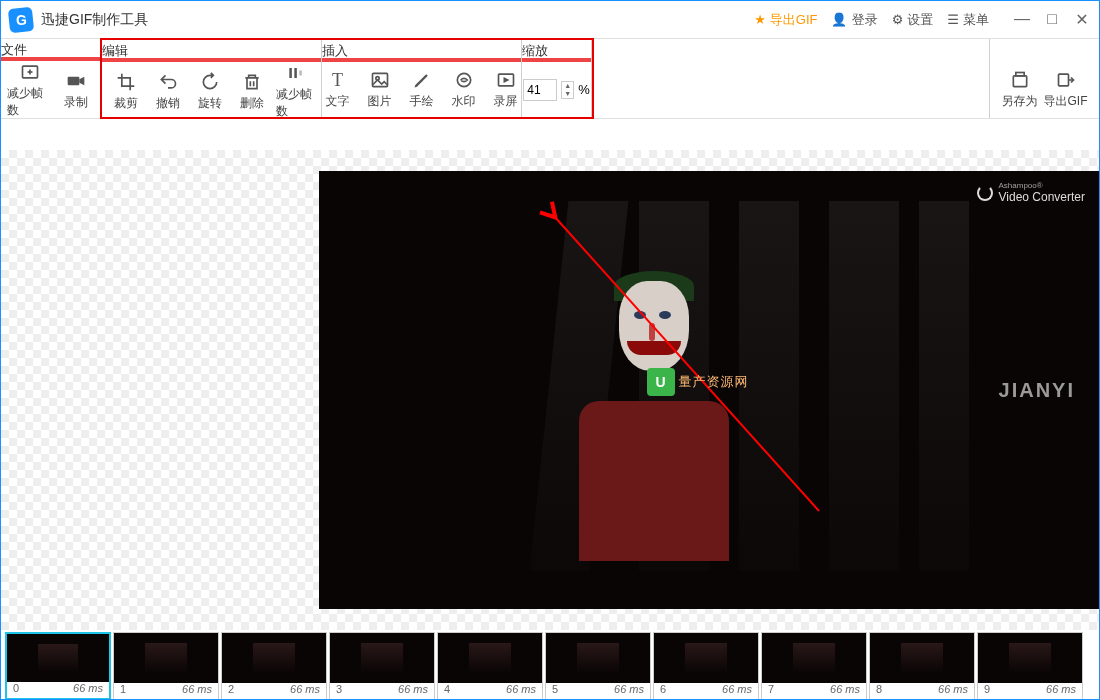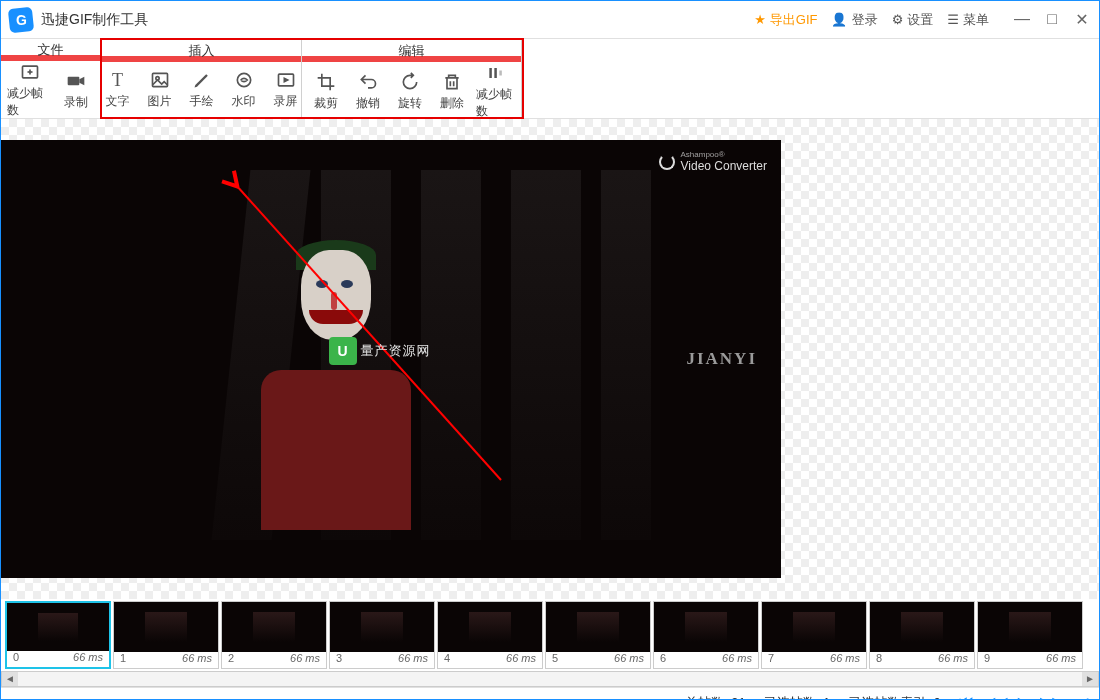--- a/index.html
+++ b/index.html
@@ -10,21 +10,21 @@
 .logo-inner{transform: rotate(6deg);}
 .app-title { margin-left: 8px; font-size: 14px; color: #333; font-weight: 500;}
 .title-right { margin-left: auto; display: flex; align-items: center; gap: 14px; font-size: 13px; color: #555;}
 .vip { color: #ff9800; display:flex; align-items:center; gap:4px;}
 .title-btn { display: flex; align-items: center; gap: 4px; cursor: pointer; }
 .winbtns { display: flex; gap: 12px; margin-left: 10px; font-size: 16px; color: #666; }
 .winbtns span { cursor: pointer; width:18px; text-align:center;}
 
 .toolbar-row { height: 80px; display: flex; border-bottom: 1px solid #e0e0e0; }
 .tool-group { display: flex; flex-direction: column; border-right: 1px solid #d0d0d0; }
-.group-header { height: 22px; text-align: center; font-size: 13px; color: #333; border-bottom: 6px solid #ef4444; line-height: 22px;}
+.group-header { height: 22px; text-align: left; font-size: 13px; color: #333; border-bottom: 4px solid #ef4444; line-height: 22px;}
 .group-body { flex: 1; display: flex; align-items: center; justify-content: center; gap: 6px; padding: 0 6px;}
 .tool-btn { display: flex; flex-direction: column; align-items: center; justify-content: center; font-size: 12px; color: #444; cursor: pointer; min-width: 36px; gap:2px;}
 .tool-icon { width: 22px; height: 22px; display:flex; align-items:center; justify-content:center; color:#555;}
 .tool-icon svg{width:20px;height:20px;}
 
 .highlight-box { border: 2px solid #e60000; margin: -1px;}
 
 .zoom-input { display: flex; align-items: center; gap: 4px; font-size: 13px;}
 .zoom-input input{width:34px; height:22px; border:1px solid #ccc; padding-left:3px; font-size:12px;}
 .zoom-spin{display:flex;flex-direction:column;font-size:7px;line-height:8px;border:1px solid #ccc;}
@@ -32,28 +32,28 @@
 
 .export-group { margin-left: auto; border-left: 1px solid #d0d0d0; border-right:none;}
 
 .canvas-area { height: 480px; background-image:
   linear-gradient(45deg,#eee 25%,transparent 25%),
   linear-gradient(-45deg,#eee 25%,transparent 25%),
   linear-gradient(45deg,transparent 75%,#eee 75%),
   linear-gradient(-45deg,transparent 75%,#eee 75%);
   background-size:16px 16px;
   background-position:0 0,0 8px,8px -8px,-8px 0;
-  display:flex;align-items:center;justify-content:flex-start;position:relative;}
+  display:flex;align-items:center;justify-content:flex-end;position:relative;margin-top:31px;}
 .preview {width:780px;height:438px;background:#0a0505;position:relative;overflow:hidden;}
-.jianyi{position:absolute;right:24px;top:50%;transform:translateY(-50%);color:#9a9a9a;font-size:17px;letter-spacing:2px;font-weight:bold;font-family:Liberation Serif, serif;}
+.jianyi{position:absolute;right:24px;top:50%;transform:translateY(-50%);color:#9a9a9a;font-size:20px;letter-spacing:2px;font-weight:bold;}
 .watermark-vc{position:absolute;top:10px;right:14px;color:#ddd;font-size:12px;display:flex;align-items:center;gap:6px;}
 .watermark-vc .ring{width:16px;height:16px;border:2px solid #ddd;border-radius:50%;border-top-color:transparent;}
 .center-logo{position:absolute;left:42%;top:45%;display:flex;align-items:center;gap:4px;}
 .center-logo .sq{width:28px;height:28px;background:#3bb44a;border-radius:4px;display:flex;align-items:center;justify-content:center;color:#fff;font-weight:bold;font-size:14px;}
-.center-logo .tx{font-size:13px;color:#e5e5e5;letter-spacing:1px;}
+.center-logo .tx{font-size:13px;color:#fdba74;letter-spacing:1px;}
 .red-arrow{position:absolute;left:220px;top:30px;}
 
 .letter-shapes{position:absolute;left:230px;top:30px;width:420px;height:380px;}
 .lshape{position:absolute;background:linear-gradient(#1a1515,#0d0808);}
 
 .face{position:absolute;left:290px;top:100px;width:90px;height:140px;}
 .face .skin{position:absolute;left:10px;top:10px;width:70px;height:90px;background:#d8d0c8;border-radius:40% 40% 45% 45%;}
 .face .hair{position:absolute;left:5px;top:0;width:80px;height:30px;background:#1a3a1a;border-radius:50% 50% 0 0;}
 .face .eye{position:absolute;width:12px;height:8px;background:#2a3a5a;border-radius:50%;top:40px;}
 .face .e1{left:25px;}.face .e2{left:50px;}
@@ -132,66 +132,20 @@
               <path d="M16 10 L22 7 L22 17 L16 14 Z"></path>
             </svg>
           </span>
         <span>录制</span>
       </div>
     </div>
   </div>
 
   <div class="highlight-box" style="display:flex">
 
-  <div class="tool-group" style="width:200px">
-    <div class="group-header">插入</div>
-    <div class="group-body">
-      <div class="tool-btn">
-            <span class="tool-icon" style="font-size:18px;font-family:serif;">T</span>
-            <span>文字</span>
-          </div>
-      <div class="tool-btn">
-            <span class="tool-icon">
-              <svg viewBox="0 0 24 24" fill="none" stroke="currentColor" stroke-width="2">
-                <rect x="3" y="4" width="18" height="16" rx="1"></rect>
-                <circle cx="9" cy="10" r="2"></circle>
-                <path d="M3 18 L9 12 L14 17 L17 14 L21 18"></path>
-              </svg>
-            </span>
-            <span>图片</span>
-          </div>
-      <div class="tool-btn">
-            <span class="tool-icon">
-              <svg viewBox="0 0 24 24" fill="currentColor">
-                <path d="M3 21 L6 20 L19 7 L17 5 L4 18 Z"></path>
-              </svg>
-            </span>
-            <span>手绘</span>
-          </div>
-      <div class="tool-btn">
-            <span class="tool-icon">
-              <svg viewBox="0 0 24 24" fill="none" stroke="currentColor" stroke-width="2">
-                <circle cx="12" cy="12" r="8"></circle>
-                <path d="M8 12 Q12 8 16 12 Q12 16 8 12"></path>
-              </svg>
-            </span>
-            <span>水印</span>
-          </div>
-      <div class="tool-btn">
-            <span class="tool-icon">
-              <svg viewBox="0 0 24 24" fill="none" stroke="currentColor" stroke-width="2">
-                <rect x="3" y="5" width="18" height="14" rx="1"></rect>
-                <polygon points="10,10 10,14 14,12" fill="currentColor"></polygon>
-              </svg>
-            </span>
-            <span>录屏</span>
-          </div>
-    </div>
-  </div>
-
   <div class="tool-group" style="width:220px">
     <div class="group-header">编辑</div>
     <div class="group-body">
       <div class="tool-btn">
             <span class="tool-icon">
               <svg viewBox="0 0 24 24" fill="none" stroke="currentColor" stroke-width="2">
                 <path d="M7 2 L7 17 L22 17 M2 7 L17 7 L17 22"></path>
               </svg>
             </span>
             <span>裁剪</span>
@@ -226,24 +180,106 @@
                 <rect x="4" y="6" width="3" height="12"></rect>
                 <rect x="10" y="6" width="3" height="12"></rect>
                 <rect x="16" y="9" width="3" height="6" opacity="0.4"></rect>
               </svg>
             </span>
             <span>减少帧数</span>
           </div>
     </div>
   </div>
 
-
-
-  </div>
-
+  <div class="tool-group" style="width:200px">
+    <div class="group-header">插入</div>
+    <div class="group-body">
+      <div class="tool-btn">
+            <span class="tool-icon" style="font-size:18px;font-family:serif;">T</span>
+            <span>文字</span>
+          </div>
+      <div class="tool-btn">
+            <span class="tool-icon">
+              <svg viewBox="0 0 24 24" fill="none" stroke="currentColor" stroke-width="2">
+                <rect x="3" y="4" width="18" height="16" rx="1"></rect>
+                <circle cx="9" cy="10" r="2"></circle>
+                <path d="M3 18 L9 12 L14 17 L17 14 L21 18"></path>
+              </svg>
+            </span>
+            <span>图片</span>
+          </div>
+      <div class="tool-btn">
+            <span class="tool-icon">
+              <svg viewBox="0 0 24 24" fill="currentColor">
+                <path d="M3 21 L6 20 L19 7 L17 5 L4 18 Z"></path>
+              </svg>
+            </span>
+            <span>手绘</span>
+          </div>
+      <div class="tool-btn">
+            <span class="tool-icon">
+              <svg viewBox="0 0 24 24" fill="none" stroke="currentColor" stroke-width="2">
+                <circle cx="12" cy="12" r="8"></circle>
+                <path d="M8 12 Q12 8 16 12 Q12 16 8 12"></path>
+              </svg>
+            </span>
+            <span>水印</span>
+          </div>
+      <div class="tool-btn">
+            <span class="tool-icon">
+              <svg viewBox="0 0 24 24" fill="none" stroke="currentColor" stroke-width="2">
+                <rect x="3" y="5" width="18" height="14" rx="1"></rect>
+                <polygon points="10,10 10,14 14,12" fill="currentColor"></polygon>
+              </svg>
+            </span>
+            <span>录屏</span>
+          </div>
+    </div>
+  </div>
+
+  <div class="tool-group" style="width:70px">
+    <div class="group-header">缩放</div>
+    <div class="group-body">
+      <div class="zoom-input">
+        <input value="41" style="">
+        <div class="zoom-spin">
+              <span>▲</span>
+              <span>▼</span>
+            </div>
+        <span>%</span>
+      </div>
+    </div>
+  </div>
+
+
+  </div>
+
+  <div class="tool-group export-group" style="width:110px">
+    <div class="group-header" style="visibility:hidden">_</div>
+    <div class="group-body">
+      <div class="tool-btn">
+          <span class="tool-icon">
+            <svg viewBox="0 0 24 24" fill="none" stroke="currentColor" stroke-width="2">
+              <rect x="4" y="7" width="16" height="13" rx="1"></rect>
+              <rect x="7" y="3" width="10" height="4"></rect>
+            </svg>
+          </span>
+          <span>另存为</span>
+        </div>
+      <div class="tool-btn">
+          <span class="tool-icon">
+            <svg viewBox="0 0 24 24" fill="none" stroke="currentColor" stroke-width="2">
+              <rect x="3" y="5" width="12" height="14" rx="1"></rect>
+              <path d="M15 12 L21 12 M18 9 L21 12 L18 15"></path>
+            </svg>
+          </span>
+          <span>导出GIF</span>
+        </div>
+    </div>
+  </div>
 </div>
 
 <div class="canvas-area">
   <div class="preview">
     <div class="letter-shapes">
       <div class="lshape" style="left:0;top:0;width:60px;height:370px;transform:skewX(-6deg)"></div>
       <div class="lshape" style="left:90px;top:0;width:70px;height:370px;"></div>
       <div class="lshape" style="left:190px;top:0;width:60px;height:370px;"></div>
       <div class="lshape" style="left:280px;top:0;width:70px;height:370px;"></div>
       <div class="lshape" style="left:370px;top:0;width:50px;height:370px;"></div>

